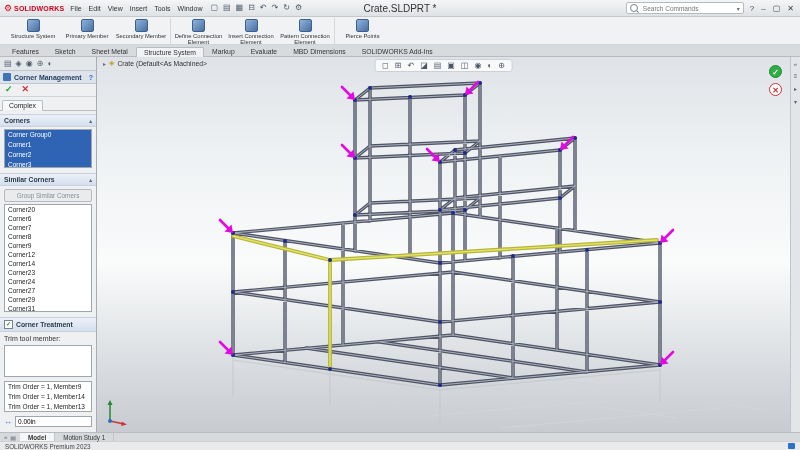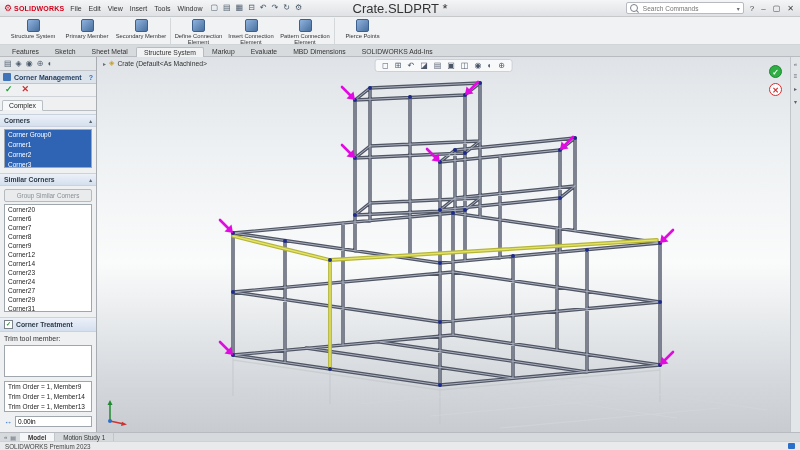--- a/index.html
+++ b/index.html
@@ -12,21 +12,21 @@
             border-bottom:1px solid #c6c9cc;display:flex;align-items:center;
             padding:0 4px;position:relative;box-sizing:border-box}
   .logo{display:flex;align-items:center;gap:2px;margin-right:6px}
   .logo .gear{color:#d0021b;font-size:9px;line-height:1}
   .logo .lname{color:#d0021b;font-weight:bold;font-size:7px;letter-spacing:.2px}
   .menus{display:flex;gap:7px;font-size:7px;color:#333;margin-right:8px}
   .menus .menu-item{cursor:default}
   .qicons{display:flex;gap:5px;font-size:8px;color:#4a5a6a}
   .qicons span{line-height:1}
   .wtitle{position:absolute;left:50%;transform:translateX(-50%);
-          font-size:13px;color:#333;white-space:nowrap}
+          font-size:10px;color:#333;white-space:nowrap}
   .tright{margin-left:auto;display:flex;align-items:center;gap:6px}
   .searchbox{display:flex;align-items:center;gap:3px;background:#fff;
              border:1px solid #b7bbc0;border-radius:2px;height:12px;
              padding:0 3px;width:118px;box-sizing:border-box}
   .mag{width:6px;height:6px;border:1px solid #7a828a;border-radius:50%;
        position:relative;flex:0 0 auto}
   .mag:after{content:"";position:absolute;width:3px;height:1px;background:#7a828a;
              transform:rotate(45deg);left:5px;top:6px}
   .searchbox input{border:none;outline:none;flex:1;font-size:6.5px;
                    font-family:"Liberation Sans",sans-serif;color:#555;min-width:0}

